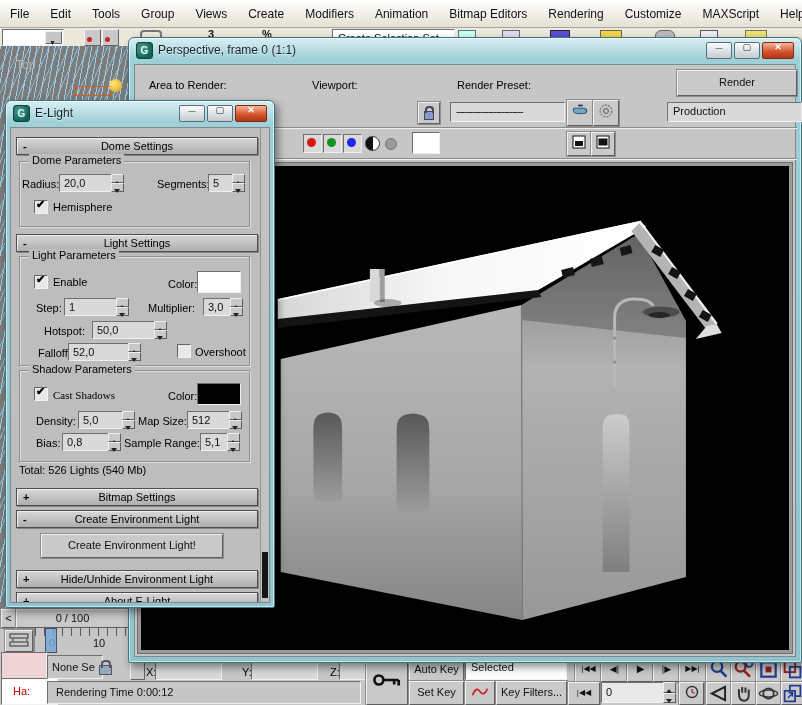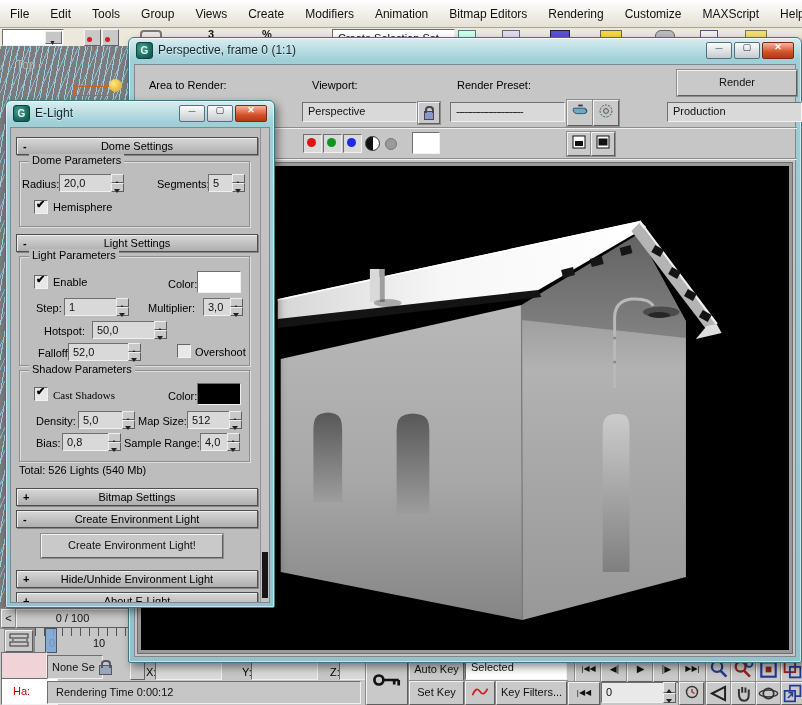--- a/index.html
+++ b/index.html
@@ -246,21 +246,20 @@
     <div class="abs" style="left:5px;right:5px;top:26px;bottom:5px;background:#c6c6c6;border:1px solid #7a8a90;">
 
       <span class="lbl" style="left:3px;top:14px;margin-left:11px;">Area to Render:</span>
       <span class="lbl" style="left:177px;top:14px;">Viewport:</span>
       <span class="lbl" style="left:322px;top:14px;">Render Preset:</span>
       <div class="abs btn3d" style="left:542px;top:5px;width:118px;height:24px;line-height:23px;">Render</div>
 
       <div class="abs combo" style="left:8px;top:37px;width:120px;height:18px;">
           <span class="arr"></span>
         </div>
-      <div class="abs combo" style="left:167px;top:37px;width:108px;height:18px;">Perspective</div>
       <div class="abs btn3d" style="left:283px;top:37px;width:20px;height:20px;">
         <span class="abs" style="left:5px;top:8px;width:8px;height:7px;background:#8898c8;border:1px solid #445;"></span>
         <span class="abs" style="left:6px;top:3px;width:5px;height:5px;border:2px solid #445;border-bottom:none;border-radius:4px 4px 0 0;"></span>
       </div>
       <div class="abs combo" style="left:315px;top:37px;width:108px;height:18px;letter-spacing:-1px;">-------------------------</div>
       <div class="abs btn3d" style="left:432px;top:35px;width:24px;height:24px;">
         <svg class="icn" width="18" height="14" viewBox="0 0 20 14">
             <rect x="8" y="1" width="5" height="2" fill="#335"></rect>
             <path d="M3 5 h12 a2 2 0 0 1 -1 6 h-8 a4 4 0 0 1 -3 -6 z" fill="#6fa8c0" stroke="#24506a"></path>
             <path d="M15 6 q4 1 2 4" fill="none" stroke="#24506a"></path>
@@ -454,21 +453,21 @@
           <i class="up"></i>
           <i class="dn"></i>
         </div>
       <span class="lbl" style="left:25px;top:309px;text-align:center;">Bias:</span>
       <div class="abs fld" style="left:51px;top:305px;width:44px;height:16px;">0,8</div>
       <div class="abs sp" style="left:97px;top:305px;height:18px;">
           <i class="up"></i>
           <i class="dn"></i>
         </div>
       <span class="lbl" style="left:113px;top:309px;">Sample Range:</span>
-      <div class="abs fld" style="left:189px;top:305px;width:26px;height:16px;">4,0</div>
+      <div class="abs fld" style="left:189px;top:305px;width:26px;height:16px;">5,1</div>
       <div class="abs sp" style="left:216px;top:305px;height:18px;">
           <i class="up"></i>
           <i class="dn"></i>
         </div>
       <div class="abs" style="left:8px;top:336px;width:229px;color:#000;">Total: 526 Lights (540 Mb)</div>
 
       <div class="roll" style="top:360px;">
         <span class="pm">+</span>
         <span>Bitmap Settings</span>
       </div>

